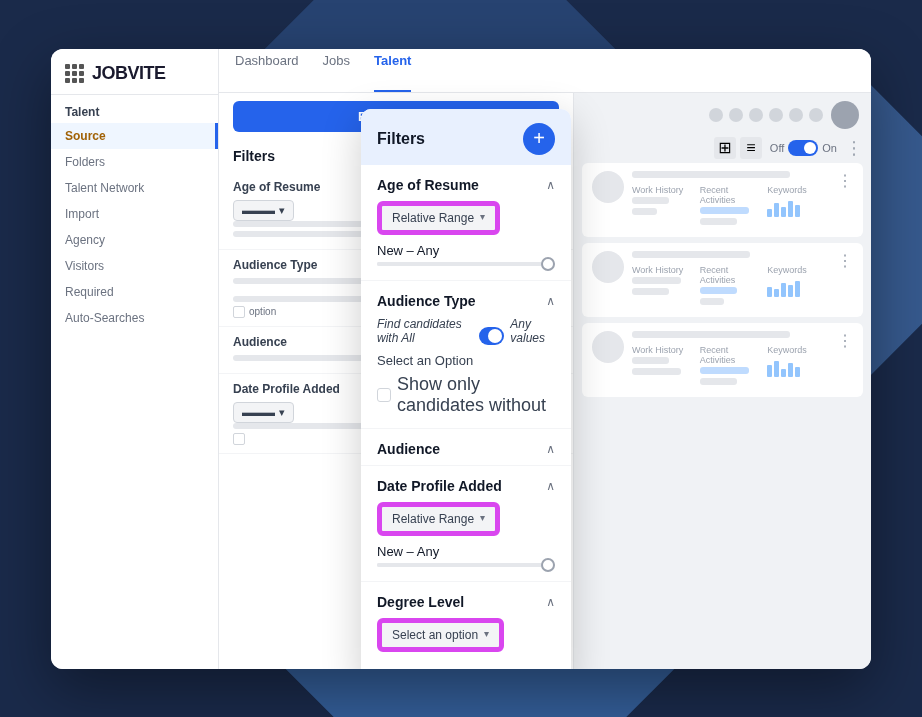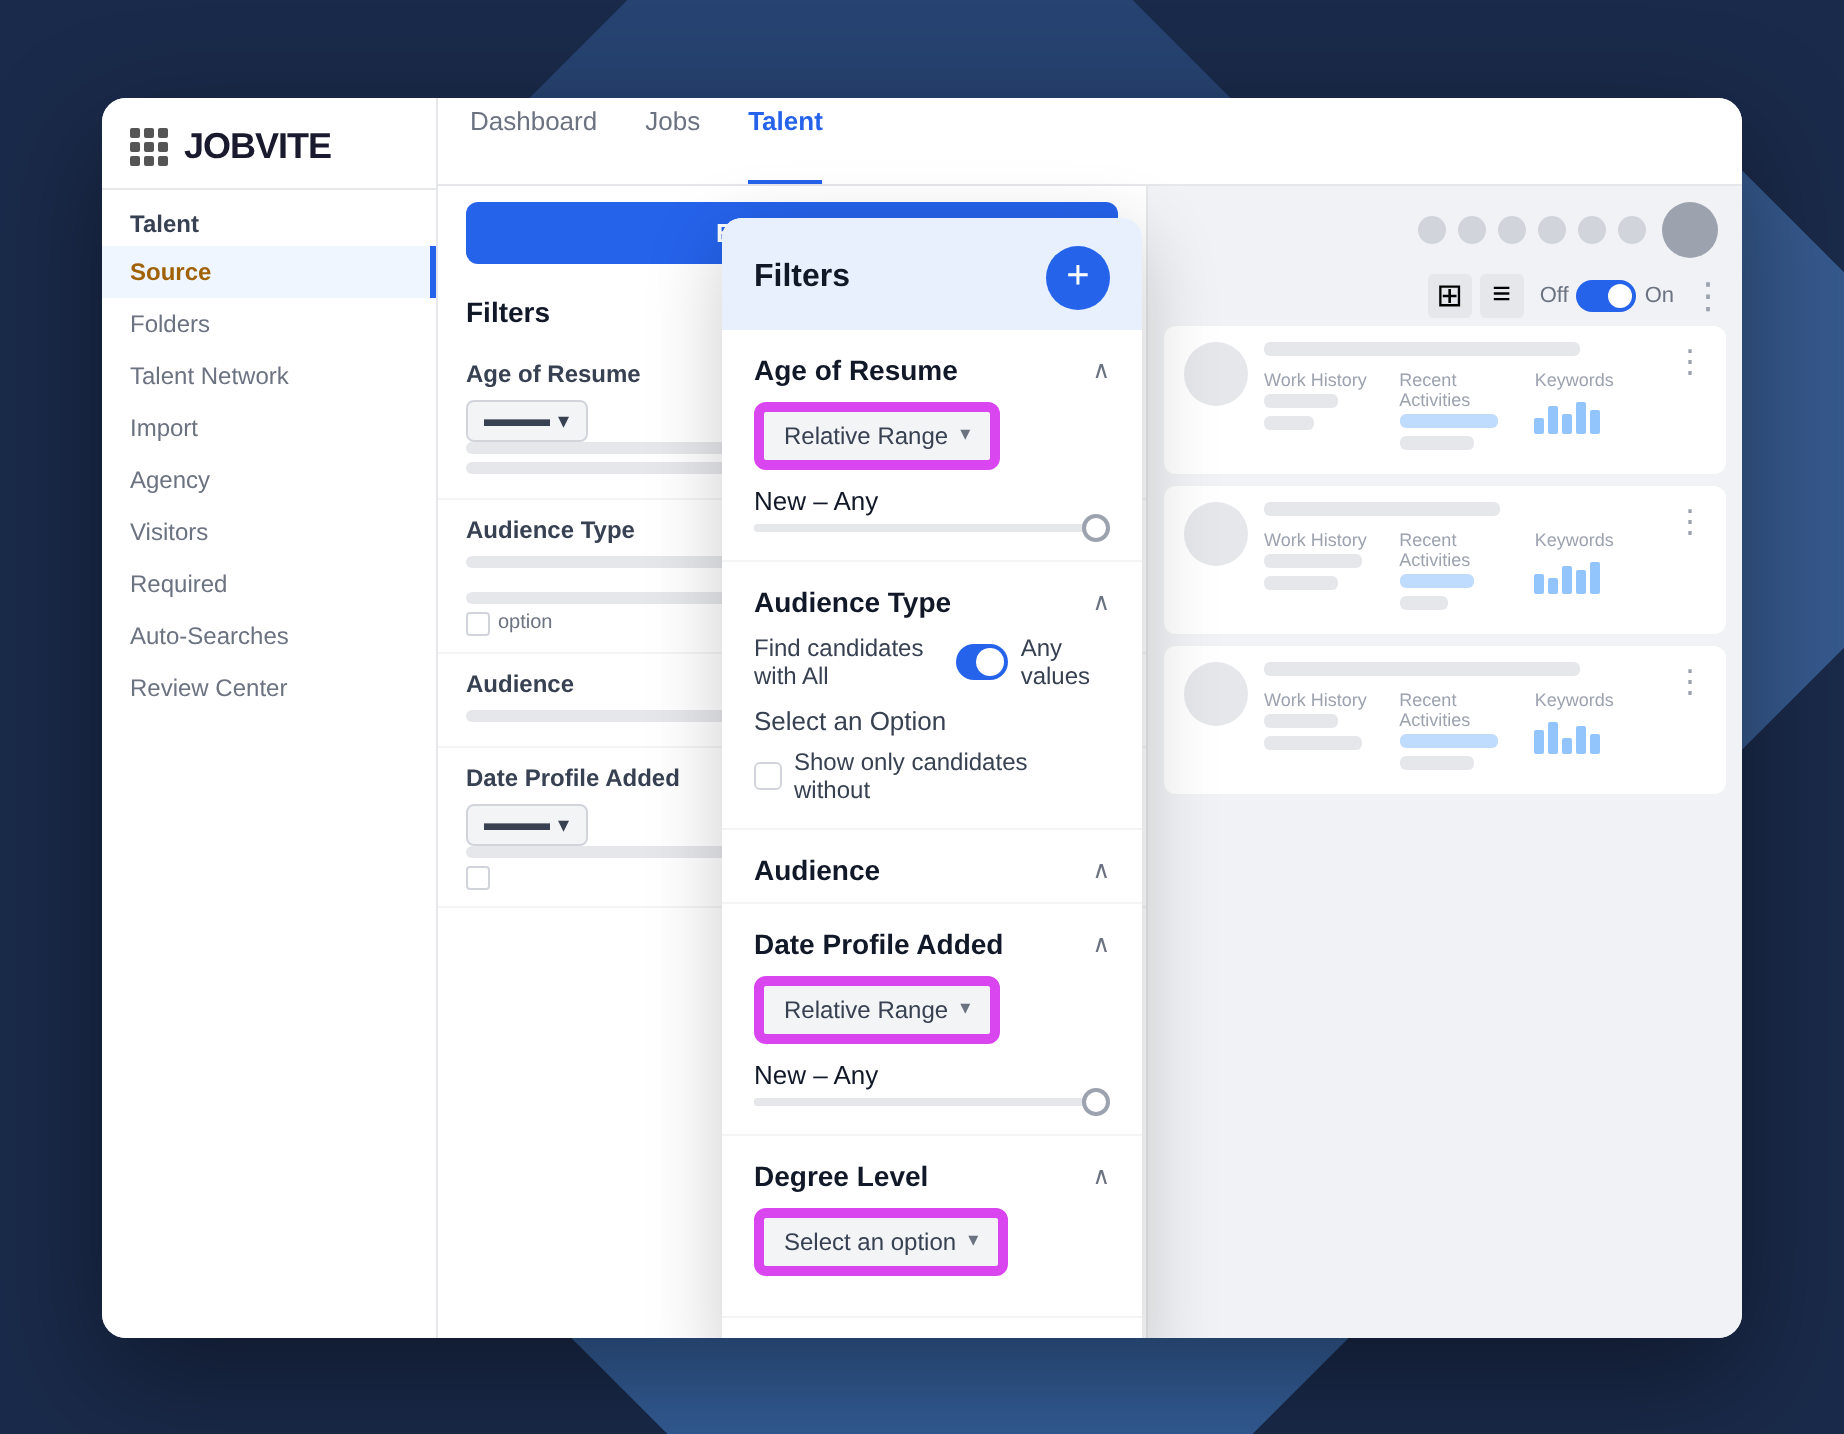--- a/index.html
+++ b/index.html
@@ -472,23 +472,24 @@
       height: 14px;
       background: #fff;
       border: 2px solid #9ca3af;
       border-radius: 50%;
       position: absolute;
       right: 0;
       top: -5px;
     }
     .toggle-all-any {
       display: flex;
-      align-items: center;
+      align-items: flex-end;
       gap: 6px;
       margin-bottom: 8px;
+      font-style: italic;
     }
     .toggle-label {
       font-size: 12px;
       color: #374151;
     }
     .toggle-all-any-track {
       width: 34px;
       height: 18px;
       background: #2563eb;
       border-radius: 9px;
@@ -515,21 +516,21 @@
     }
     .cb-overlay {
       width: 14px;
       height: 14px;
       border: 1.5px solid #d1d5db;
       border-radius: 3px;
       background: #fff;
       flex-shrink: 0;
     }
     .cb-overlay-label {
-      font-size: 12px;
+      font-size: 18px;
       color: #374151;
     }
   </style>
 </head>
 <body>
 
 <div class="bg-diamond bg-diamond-top"></div>
 <div class="bg-diamond bg-diamond-bottom"></div>
 <div class="bg-diamond bg-diamond-right"></div>
 
@@ -554,21 +555,20 @@
     <div class="sidebar-section-label">Talent</div>
 
     <div class="sidebar-item active">Source</div>
     <div class="sidebar-item">Folders</div>
     <div class="sidebar-item">Talent Network</div>
     <div class="sidebar-item">Import</div>
     <div class="sidebar-item">Agency</div>
     <div class="sidebar-item">Visitors</div>
     <div class="sidebar-item">Required</div>
     <div class="sidebar-item">Auto-Searches</div>
-    <div class="sidebar-item">Review Center</div>
   </div>
 
   <div class="main-content">
 
     <div class="top-nav">
       <span class="nav-item">Dashboard</span>
       <span class="nav-item">Jobs</span>
       <span class="nav-item active">Talent</span>
     </div>
 

